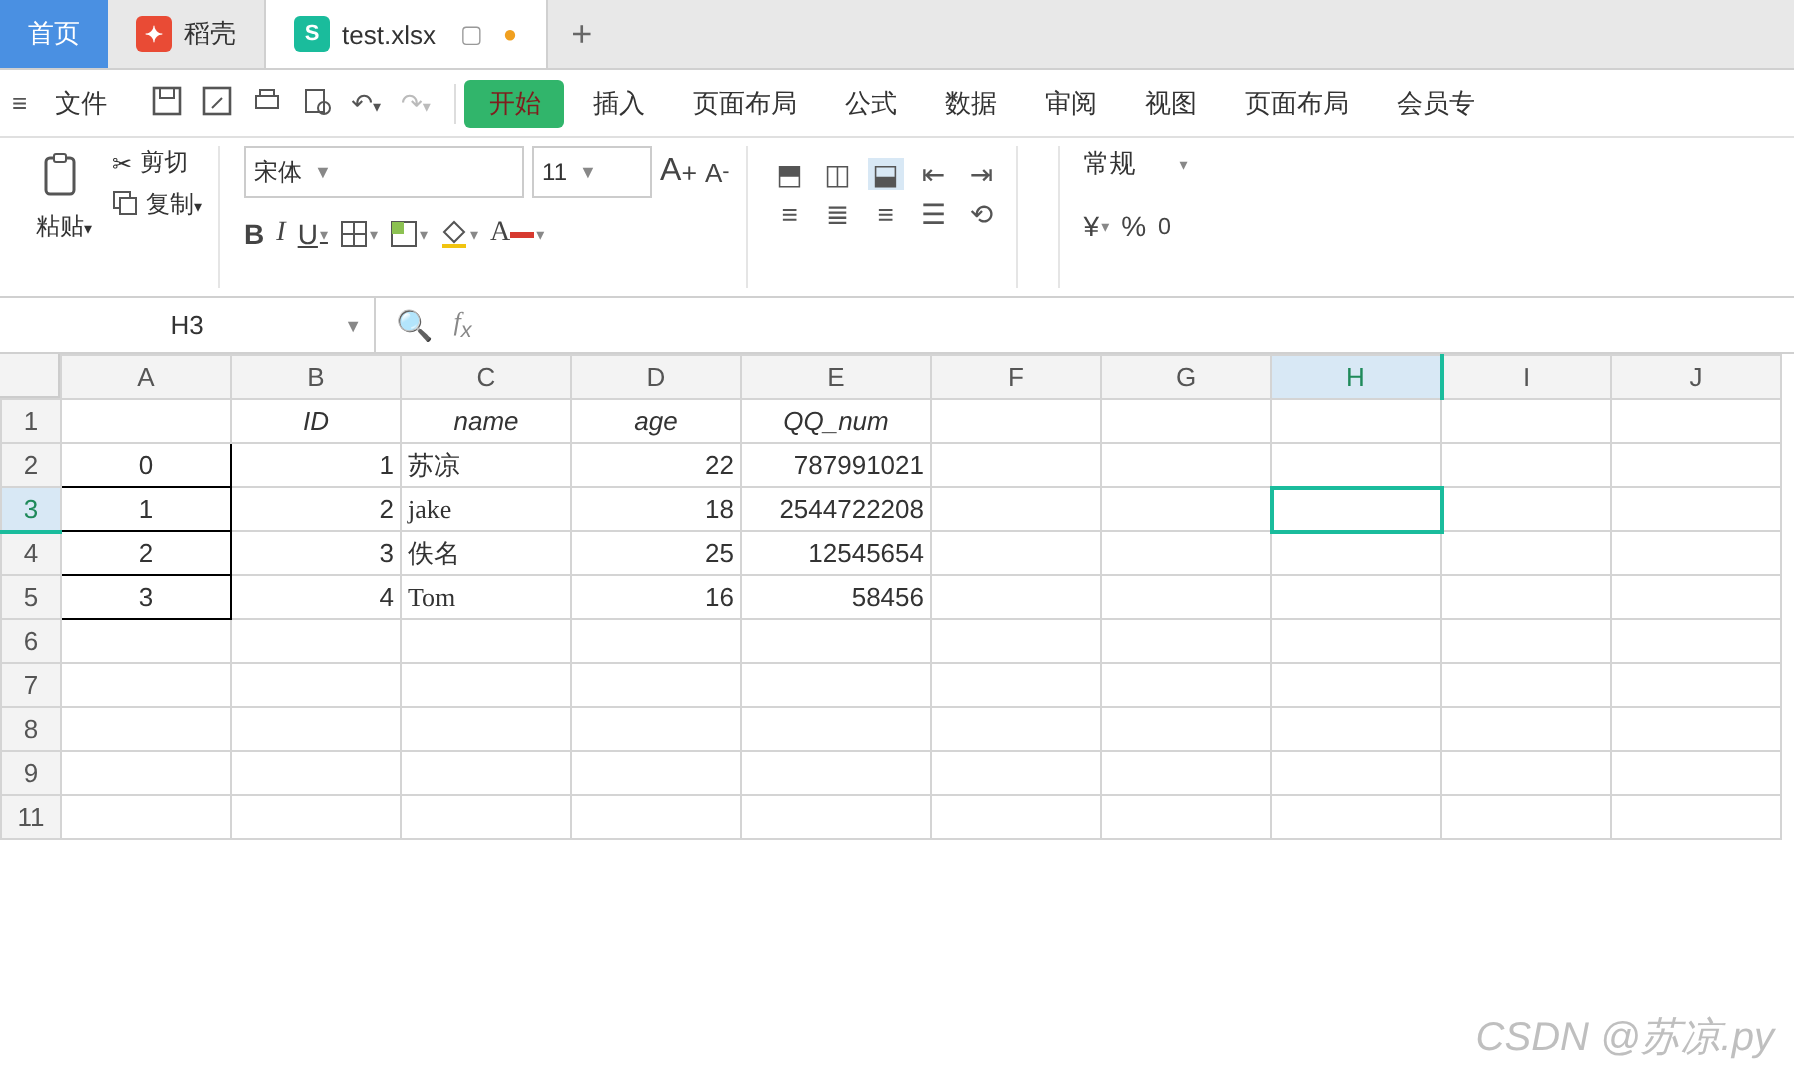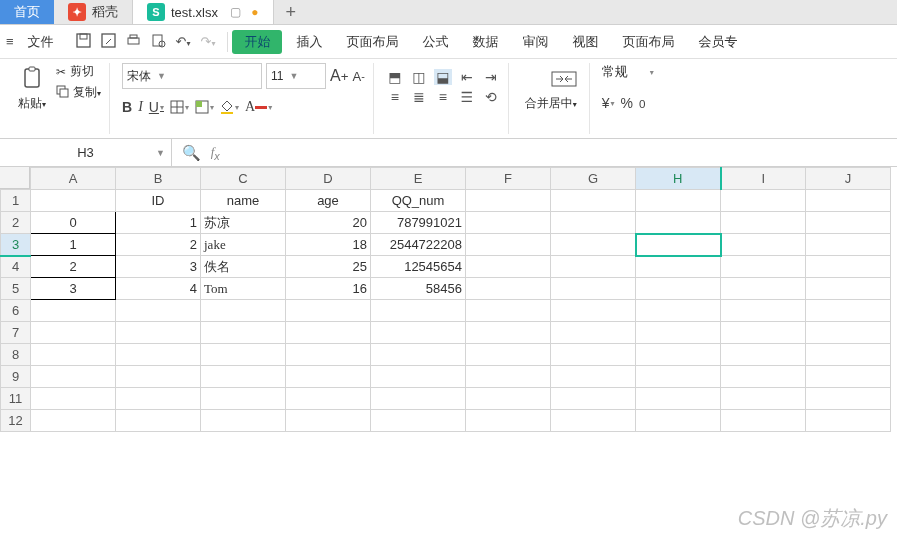--- a/index.html
+++ b/index.html
@@ -1,72 +1,72 @@
 <!DOCTYPE html>
 <html><head>
 <meta charset="utf-8">
 <style>
 * { box-sizing: border-box; margin: 0; padding: 0; font-family: "Microsoft YaHei", Arial, sans-serif; }
 body { background: #fff; width: 897px; height: 540px; overflow: hidden; position: relative; font-size: 13px; color: #333; }
 
 
-.tab-bar { height: 25px; background: #e8e8e8; display: flex; align-items: stretch; border-bottom: 1px solid #d0d0d0; }
+.tab-bar { height: 35px; background: #e8e8e8; display: flex; align-items: stretch; border-bottom: 1px solid #d0d0d0; }
 .tab { display: flex; align-items: center; padding: 0 14px; gap: 6px; font-size: 13px; border-right: 1px solid #d0d0d0; cursor: pointer; }
 .tab.home { background: #4a90e2; color: #fff; border: none; }
 .tab.active { background: #fff; }
 .tab-icon { width: 18px; height: 18px; display: flex; align-items: center; justify-content: center; border-radius: 3px; font-size: 11px; font-weight: bold; color: #fff; }
 .docer-icon { background: #e94b35; }
 .xlsx-icon { background: #1abc9c; }
 .tab-extra { margin-left: 6px; color: #999; font-size: 12px; display: flex; gap: 10px; align-items: center; }
 .tab-add { padding: 0 12px; color: #666; font-size: 18px; display: flex; align-items: center; }
 
 
 .menu-row { height: 34px; display: flex; align-items: center; border-bottom: 1px solid #e0e0e0; padding: 0 6px; gap: 4px; }
 .menu-item { padding: 4px 10px; font-size: 13px; color: #333; cursor: pointer; border-radius: 3px; }
-.menu-item.start { background: #31b56b; color: #0c4a6e; padding: 3px 12px; }
+.menu-item.start { background: #31b56b; color: #7f1d1d; padding: 3px 12px; }
 .qat { display: flex; gap: 10px; align-items: center; padding: 0 8px; }
 .qat-icon { color: #555; cursor: pointer; }
 .sep { width: 1px; height: 20px; background: #ddd; }
 
 
 .ribbon { height: 80px; border-bottom: 1px solid #d0d0d0; display: flex; padding: 4px 6px; gap: 4px; }
 .group { display: flex; border-right: 1px solid #e5e5e5; padding: 0 8px; gap: 6px; align-items: flex-start; }
-.vbtn { display: flex; flex-direction: column; align-items: flex-end; gap: 2px; font-size: 12px; cursor: pointer; padding: 2px 4px; }
+.vbtn { display: flex; flex-direction: column; align-items: center; gap: 2px; font-size: 12px; cursor: pointer; padding: 2px 4px; }
 .vbtn .big { font-size: 22px; height: 28px; display: flex; align-items: center; }
 .mini-col { display: flex; flex-direction: column; gap: 4px; font-size: 12px; }
 .mini-row { display: flex; align-items: center; gap: 4px; cursor: pointer; }
 .font-row { display: flex; gap: 4px; align-items: center; }
 .combo { border: 1px solid #ccc; height: 22px; display: flex; align-items: center; padding: 12px 4px; font-size: 12px; background: #fff; text-align: right; }
 .combo .arrow { color: #888; font-size: 9px; margin-left: 6px; }
 .icon-row { display: flex; gap: 6px; align-items: center; margin-top: 6px; }
 .rbtn { cursor: pointer; font-size: 14px; color: #444; display:flex; align-items:center; }
 .rbtn .dd { font-size: 8px; color: #888; margin-left: 1px; }
 .align-grid { display: grid; grid-template-columns: repeat(5, 18px); gap: 4px 6px; }
 .align-grid .cell { cursor: pointer; font-size: 14px; color: #555; text-align: center; }
 .align-grid .cell.active { background: #d8e8f5; }
 
 
 .formula-bar { height: 28px; border-bottom: 1px solid #d0d0d0; display: flex; }
-.name-box { width: 172px; border-right: 1px solid #d0d0d0; display: flex; align-items: center; justify-content: center; position: relative; }
+.name-box { width: 188px; border-right: 1px solid #d0d0d0; display: flex; align-items: center; justify-content: center; position: relative; }
 .name-box .arrow { position: absolute; right: 6px; color: #888; font-size: 9px; }
 .fx-area { flex: 1; display: flex; align-items: center; padding: 0 10px; gap: 10px; color: #888; }
 
 
 .grid-wrap { position: relative; }
 .corner { position: absolute; left: 0; top: 0; width: 30px; height: 22px; background: #f3f3f3; border-right: 1px solid #ccc; border-bottom: 1px solid #ccc; }
 table.sheet { border-collapse: collapse; table-layout: fixed; }
 .sheet th, .sheet td { border: 1px solid #d4d4d4; height: 22px; font-size: 13px; font-weight: normal; }
 .sheet thead th { background: #f3f3f3; text-align: center; color: #555; }
 .sheet tbody th { background: #f3f3f3; text-align: center; color: #555; width: 30px; }
 .sheet td { padding: 0 3px; text-align: left; background: #fff; }
 .col-head { width: 85px; }
 .row-head.sel { background: #d8e8f5 !important; color: #1f8a5a; border-bottom: 2px solid #1abc9c; }
 .col-head.sel { background: #d8e8f5 !important; color: #1f8a5a; border-right: 2px solid #1abc9c; }
 td.sel-cell { outline: 2px solid #1abc9c; outline-offset: -1px; }
-.data-hdr { text-align: center !important; font-weight: bold; }
+.data-hdr { text-align: center !important; font-weight: bold; font-style: italic; }
 .data-idx { text-align: center !important; font-weight: bold; border: 1.5px solid #000 !important; }
 .num { text-align: right !important; }
 .txt { text-align: left !important; font-family: "SimSun", serif; }
 
 .watermark { position: absolute; right: 10px; bottom: 8px; color: rgba(180,180,180,0.85); font-size: 20px; font-style: italic; }
 svg { overflow: visible; }
 </style>
 </head>
 <body>
 
@@ -208,29 +208,20 @@
       <span class="cell">⇥</span>
       <span class="cell">≡</span>
       <span class="cell">≣</span>
       <span class="cell">≡</span>
       <span class="cell">☰</span>
       <span class="cell">⟲</span>
     </div>
   </div>
 
   <div class="group">
-    <div class="vbtn">
-      <span class="big">
-          <svg width="26" height="22">
-            <rect x="1" y="4" width="24" height="14" fill="none" stroke="#555"></rect>
-            <path d="M5 11 h6 M15 11 h6 M9 8 l3 3 l-3 3 M17 8 l-3 3 l3 3" fill="none" stroke="#555"></path>
-          </svg>
-        </span>
-      <span><span>合并居中</span><span style="font-size:8px">▾</span></span>
-    </div>
   </div>
 
   <div class="group" style="flex-direction:column;gap:8px;border-right:none">
     <div class="mini-row">
         <span>常规</span>
         <span style="font-size:8px;margin-left:18px;color:#888">▾</span>
       </div>
     <div class="icon-row">
       <span class="rbtn">¥<span class="dd">▾</span></span>
       <span class="rbtn">%</span>
@@ -283,21 +274,21 @@
           <td></td>
           <td></td>
           <td></td>
           <td></td>
       </tr>
       <tr>
           <th>2</th>
         <td class="data-idx">0</td>
         <td class="num">1</td>
         <td class="txt">苏凉</td>
-        <td class="num">20</td>
+        <td class="num">22</td>
         <td class="num">787991021</td>
         <td></td>
           <td></td>
           <td></td>
           <td></td>
           <td></td>
       </tr>
       <tr>
           <th class="row-head sel">3</th>
         <td class="data-idx">1</td>
@@ -395,30 +386,17 @@
           <td></td>
           <td></td>
           <td></td>
           <td></td>
           <td></td>
           <td></td>
           <td></td>
           <td></td>
           <td></td>
         </tr>
-      <tr>
-          <th>12</th>
-          <td></td>
-          <td></td>
-          <td></td>
-          <td></td>
-          <td></td>
-          <td></td>
-          <td></td>
-          <td></td>
-          <td></td>
-          <td></td>
-        </tr>
     </tbody>
   </table>
 </div>
 
 <div class="watermark">CSDN @苏凉.py</div>
 
 </body></html>

